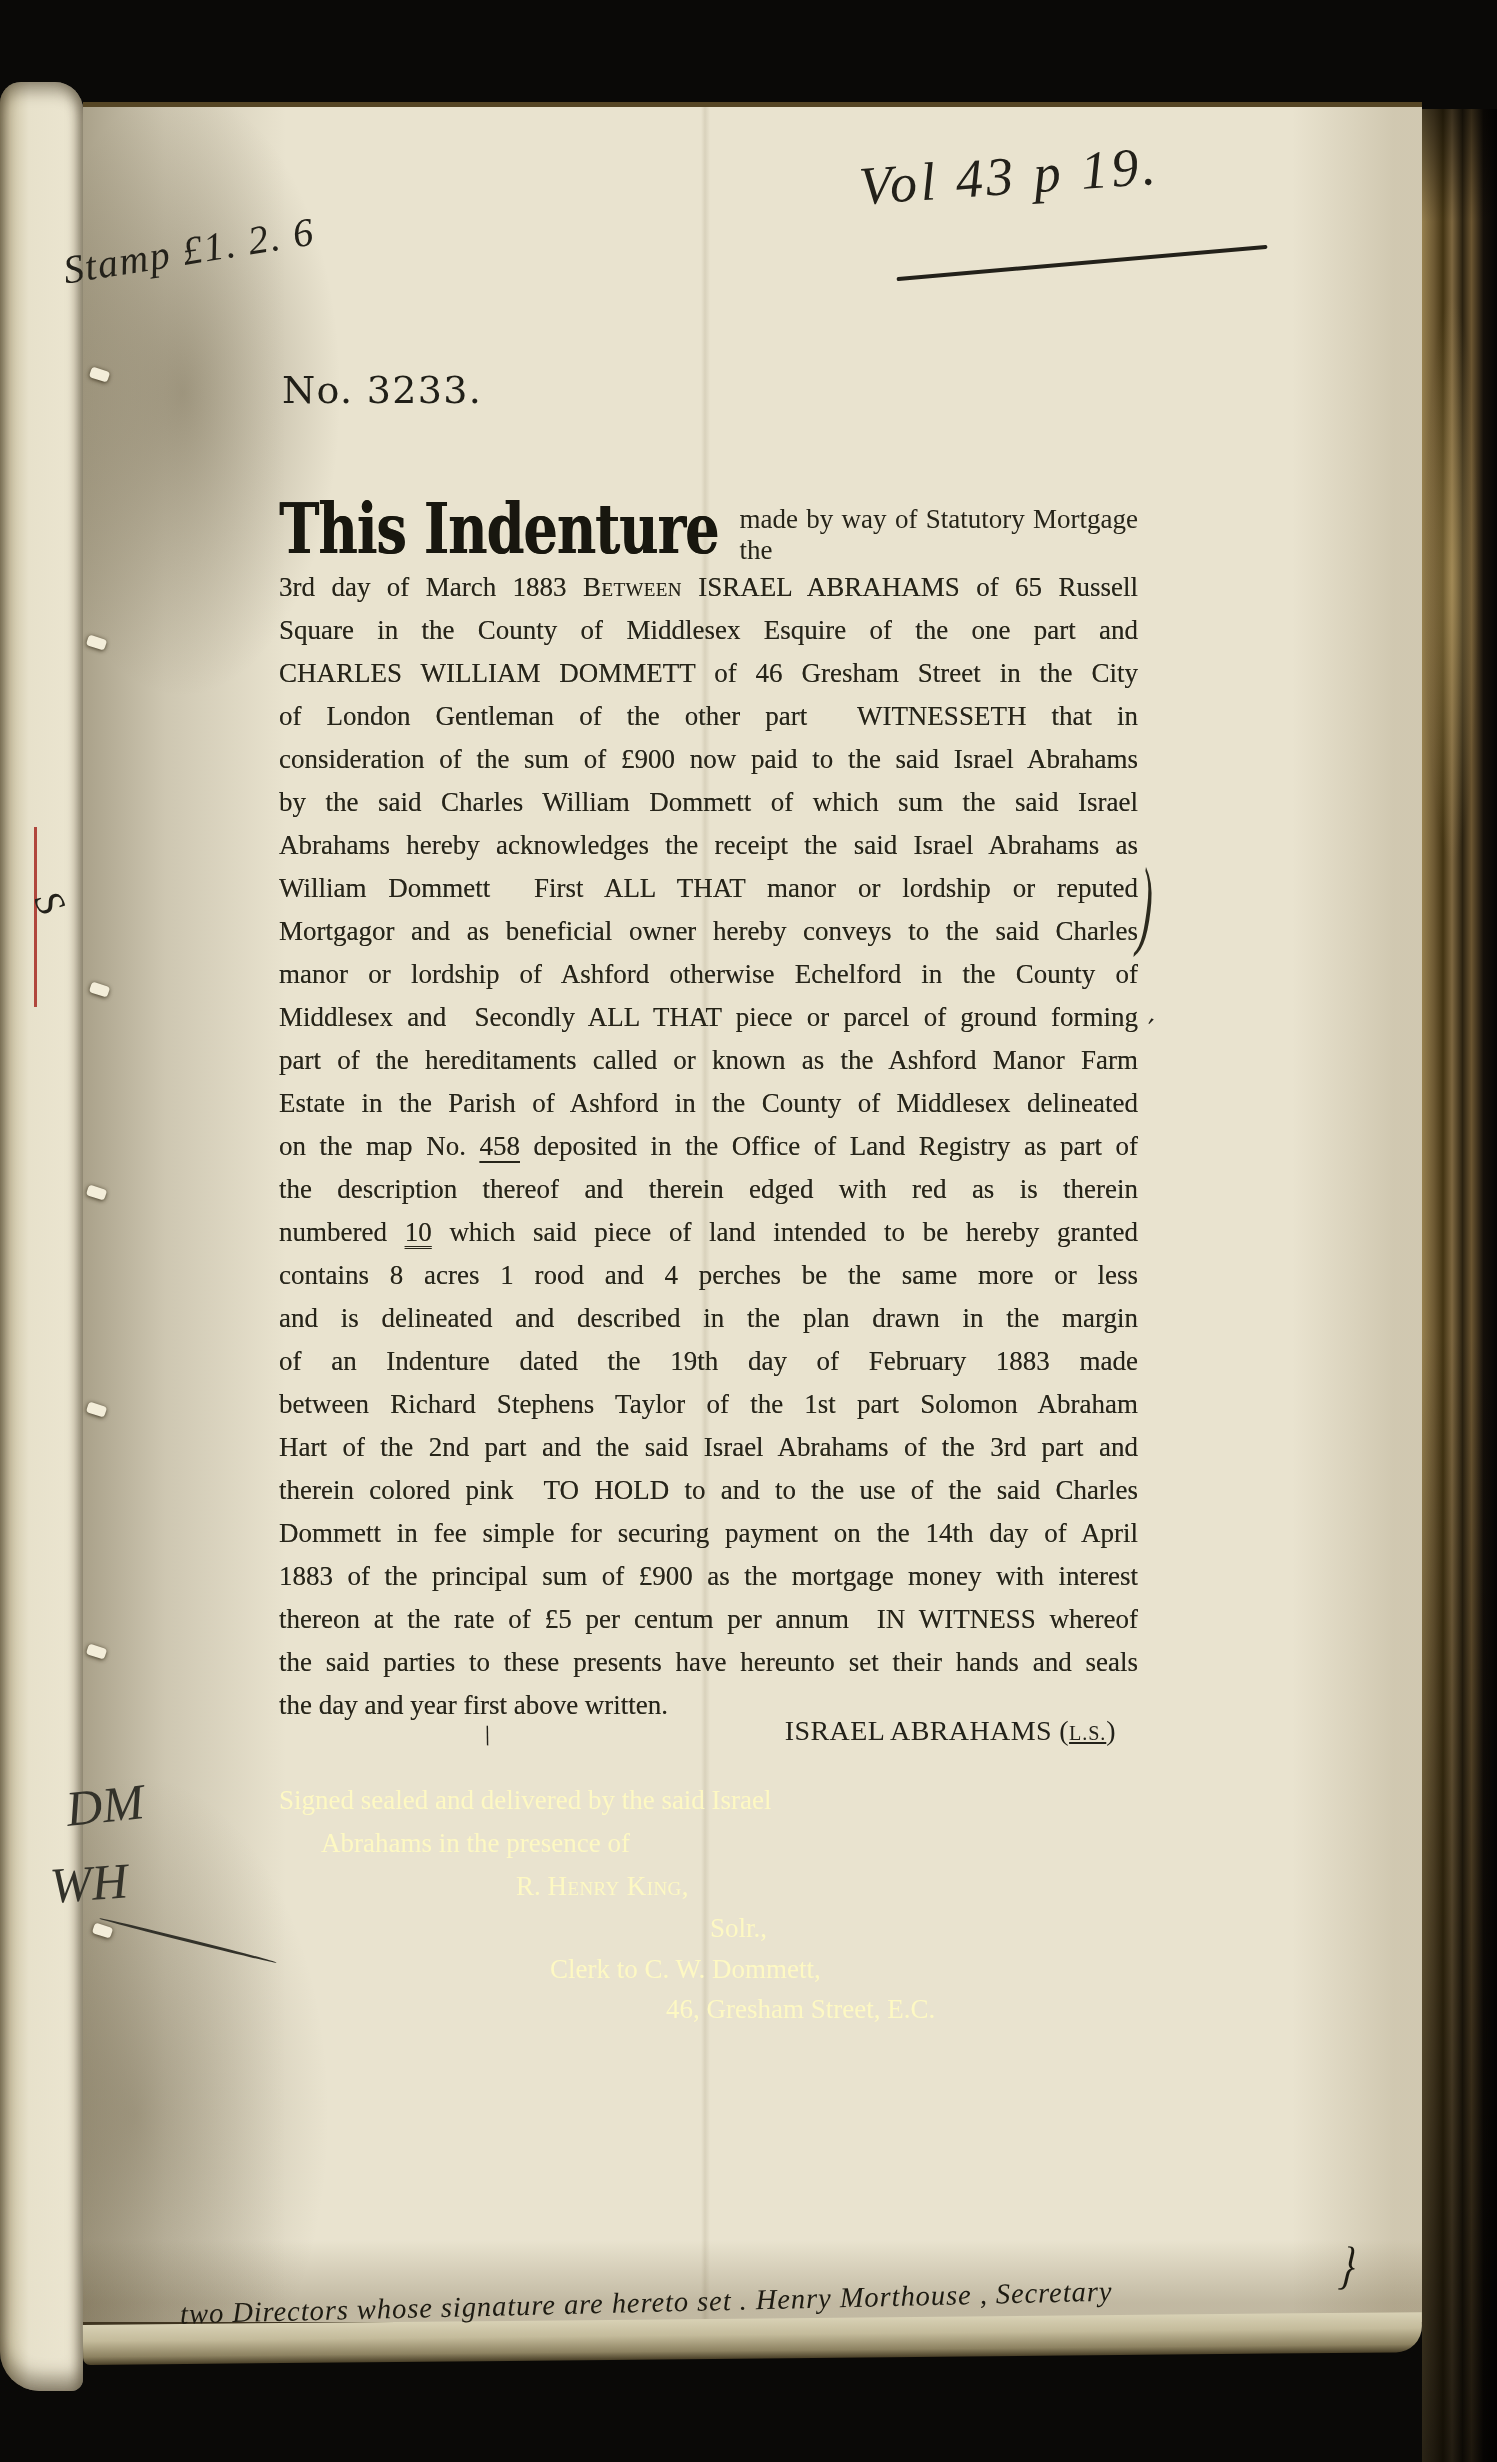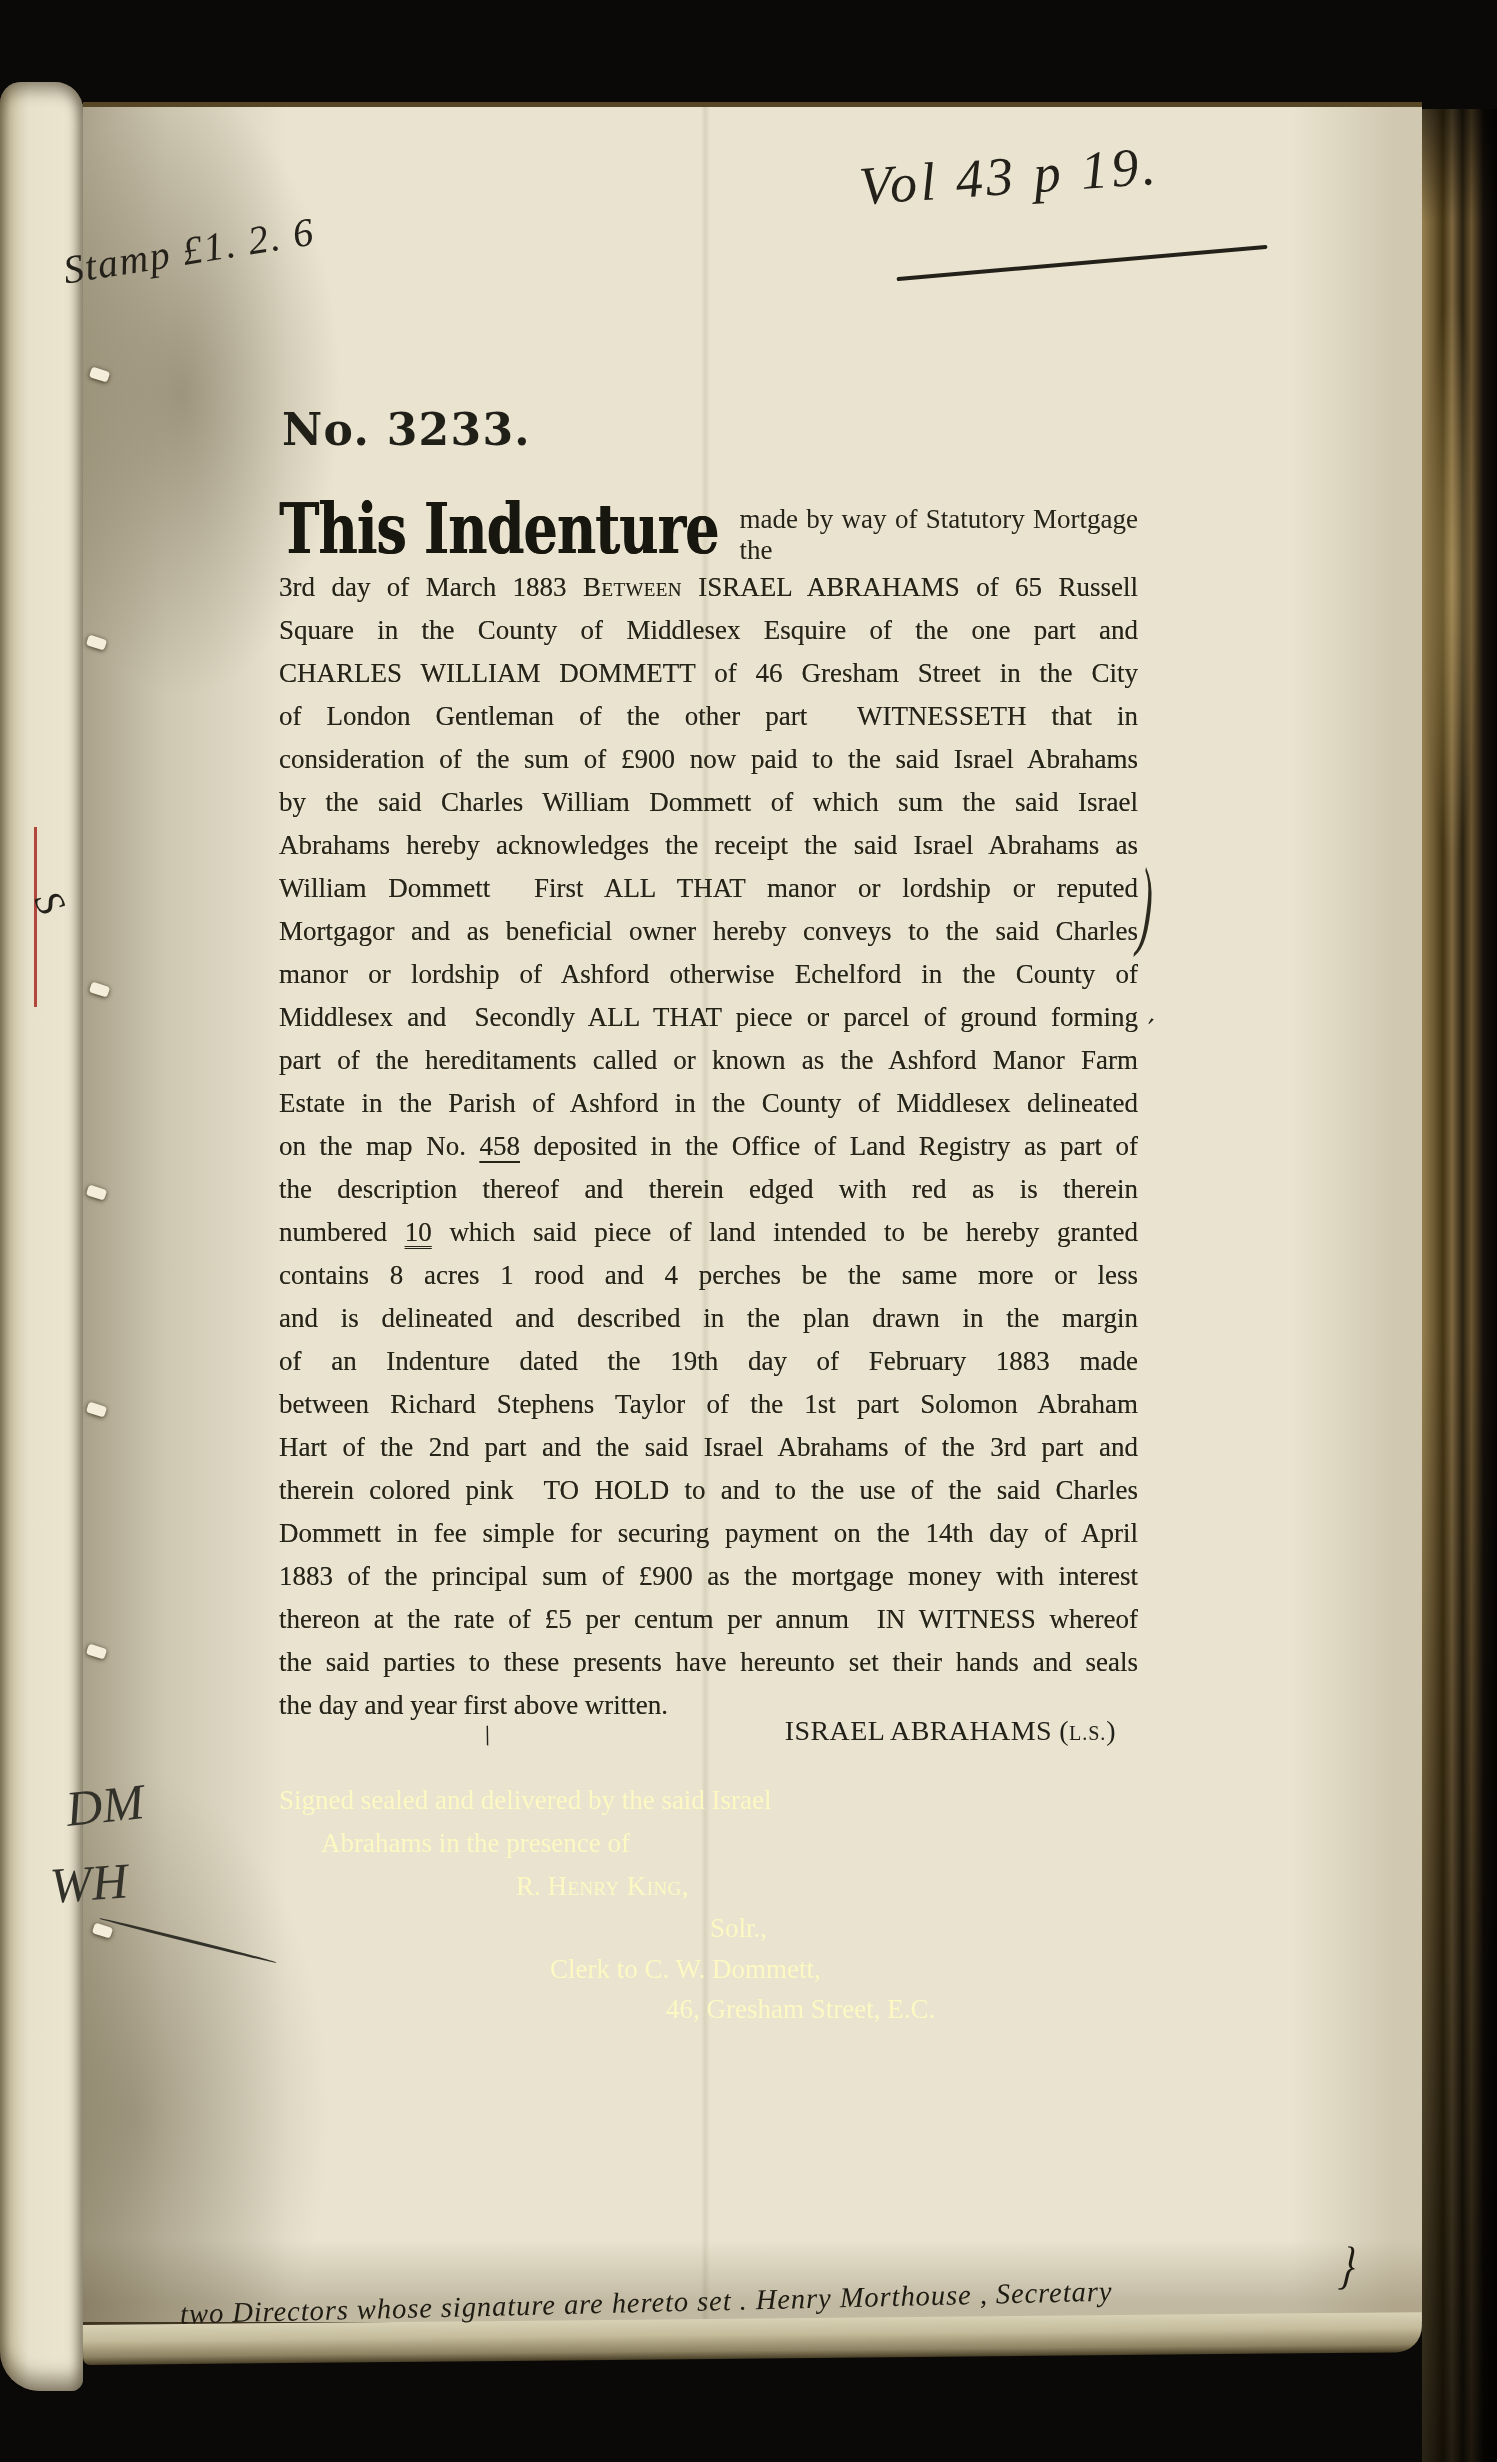--- a/index.html
+++ b/index.html
@@ -27,33 +27,33 @@
       linear-gradient(90deg,#96804f 0,#6d5933 16%,#433413 28%,#7d6740 40%,#2a2110 54%,#6a5531 66%,#15100a 82%,#050403 100%);}
   .stack-soft{position:absolute;left:1425px;top:294px;width:54px;height:571px;
     background:radial-gradient(ellipse at center, rgba(198,172,108,.5), transparent 70%);}
   .bottom-strip{position:absolute;left:83px;top:2325px;width:1339px;height:40px;
     transform:rotate(-.55deg);transform-origin:left center;border-radius:0 0 26px 7px;
     background:linear-gradient(180deg,#d8d1b5 0,#c4bb9b 40%,#8d8261 80%,#4a4028 100%);}
   .stitch{position:absolute;width:19px;height:11.3px;background:#f3edd9;border-radius:3.5px;
     box-shadow:0 0.9px 4.3px rgba(45,35,15,.85);transform:rotate(18deg);}
 
   
-  .doc-number{position:absolute;left:282px;top:404px;font-family:"DejaVu Serif",serif;
-    font-weight:700;font-size:44px;letter-spacing:1.3px;color:#201f18;}
+  .doc-number{position:absolute;left:282px;top:368px;font-family:"DejaVu Serif",serif;
+    font-weight:400;font-size:38px;letter-spacing:1.3px;color:#201f18;}
   .body-block{position:absolute;left:279px;top:476px;width:859px;color:#262419;}
   .heading-line{display:flex;align-items:flex-end;height:90px;}
   .blackletter{font-family:"DejaVu Serif",serif;font-weight:700;font-size:54px;letter-spacing:-0.9px;
     display:inline-block;transform:scaleY(1.28);transform-origin:50% 80%;margin-right:21px;
     color:#18170f;text-shadow:0.5px 0 0 #18170f;white-space:nowrap;}
   .heading-rest{flex:1;font-size:27px;text-align:justify;text-align-last:justify;}
   .bodyline{font-size:27px;line-height:43px;text-align:justify;text-align-last:justify;
     text-shadow:0 0 0.3px rgba(40,38,30,.55);}
   .bodyline:last-child{text-align-last:left;}
   .sc{font-variant:small-caps;letter-spacing:0.4px;}
-  .sc2{font-size:.72em;letter-spacing:0.9px;}
+  .sc2{font-size:.72em;letter-spacing:0.9px;text-decoration:underline;}
   .u{text-decoration:underline solid 1.7px;text-underline-offset:6px;}
   .uu{-webkit-text-decoration:underline double 1.3px;text-decoration:underline double 1.3px;text-underline-offset:5.2px;}
   .sig-line{position:absolute;left:279px;top:1715px;width:837px;text-align:right;
     font-size:28px;letter-spacing:0.4px;color:#23221a;}
   .attest{position:absolute;font-size:27px;color:#fef9c3;white-space:nowrap;}
   .at1{left:279px;top:1785px;} .at2{left:321px;top:1828px;} .at3{left:516px;top:1871px;}
   .at4{left:710px;top:1913px;} .at5{left:550px;top:1954px;} .at6{left:666px;top:1994px;}
 
   
   .hw{position:absolute;font-style:italic;color:#23211a;white-space:nowrap;}

